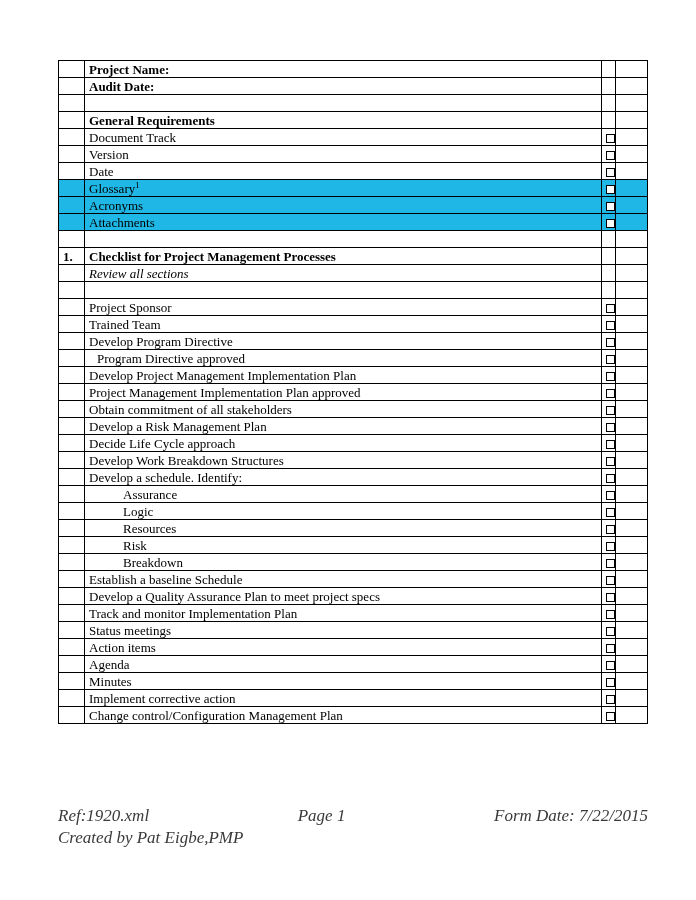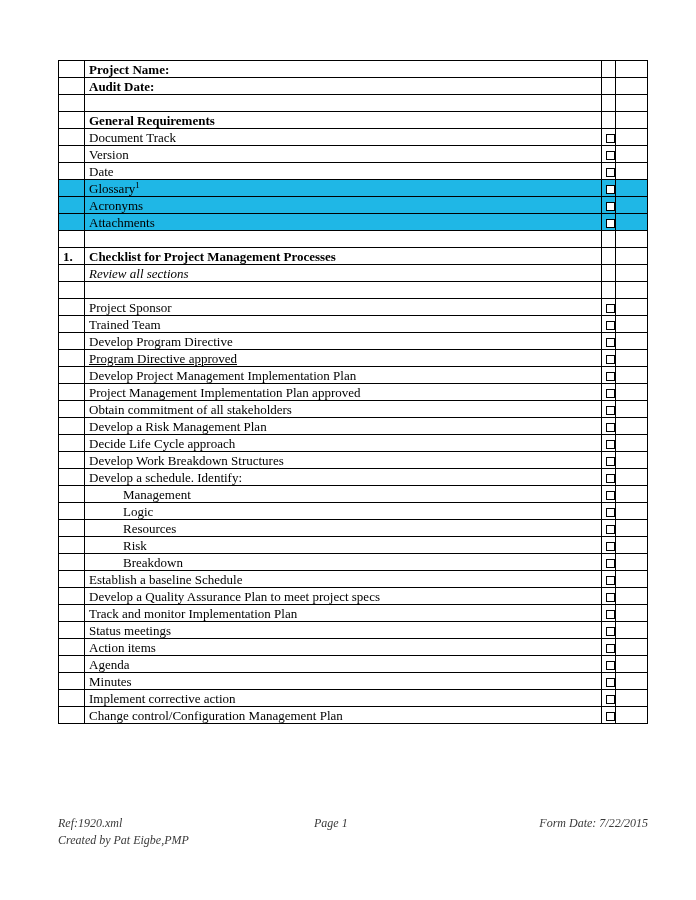--- a/index.html
+++ b/index.html
@@ -44,21 +44,21 @@
     border: 1px solid #000;
     background: #fff;
     vertical-align: middle;
   }
   sup { font-size: 9px; line-height: 0; }
   .footer {
     position: absolute;
     left: 58px; right: 48px;
     bottom: 52px;
     font-style: italic;
-    font-size: 12px;
+    font-size: 17px;
     color: #3a3a3a;
   }
   .footer .line1 { display: flex; justify-content: space-between; }
   .footer .line2 { margin-top: 2px; }
 </style>
 </head>
 <body>
 
 <div class="page">
 <table class="grid">
@@ -175,21 +175,21 @@
           <td class="col-tail"></td>
         </tr>
         <tr>
           <td class="col-num no-right"></td>
           <td class="no-left no-right" style="padding-left: 4px;">Develop Program Directive</td>
           <td class="col-box"><span class="checkbox"></span></td>
           <td class="col-tail"></td>
         </tr>
         <tr>
           <td class="col-num no-right"></td>
-          <td class="no-left no-right" style="padding-left: 4px; text-decoration: underline;">Program Directive approved</td>
+          <td class="no-left no-right" style="padding-left: 12px;">Program Directive approved</td>
           <td class="col-box"><span class="checkbox"></span></td>
           <td class="col-tail"></td>
         </tr>
         <tr>
           <td class="col-num no-right"></td>
           <td class="no-left no-right" style="">Develop Project Management Implementation Plan</td>
           <td class="col-box"><span class="checkbox"></span></td>
           <td class="col-tail"></td>
         </tr>
         <tr>
@@ -223,21 +223,21 @@
           <td class="col-tail"></td>
         </tr>
         <tr>
           <td class="col-num no-right"></td>
           <td class="no-left no-right" style="padding-left: 4px;">Develop a schedule.  Identify:</td>
           <td class="col-box"><span class="checkbox"></span></td>
           <td class="col-tail"></td>
         </tr>
         <tr>
           <td class="col-num no-right"></td>
-          <td class="no-left no-right" style="padding-left: 38px;">Management</td>
+          <td class="no-left no-right" style="padding-left: 38px;">Assurance</td>
           <td class="col-box"><span class="checkbox"></span></td>
           <td class="col-tail"></td>
         </tr>
         <tr>
           <td class="col-num no-right"></td>
           <td class="no-left no-right" style="padding-left: 38px;">Logic</td>
           <td class="col-box"><span class="checkbox"></span></td>
           <td class="col-tail"></td>
         </tr>
         <tr>

